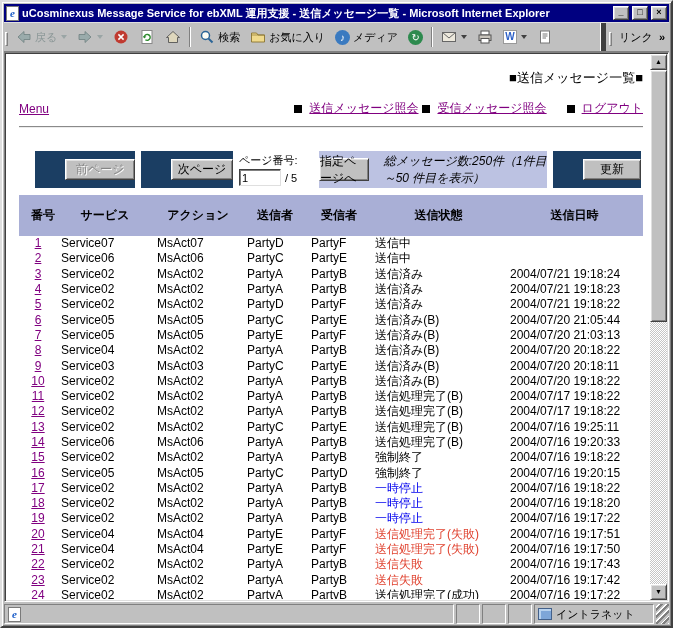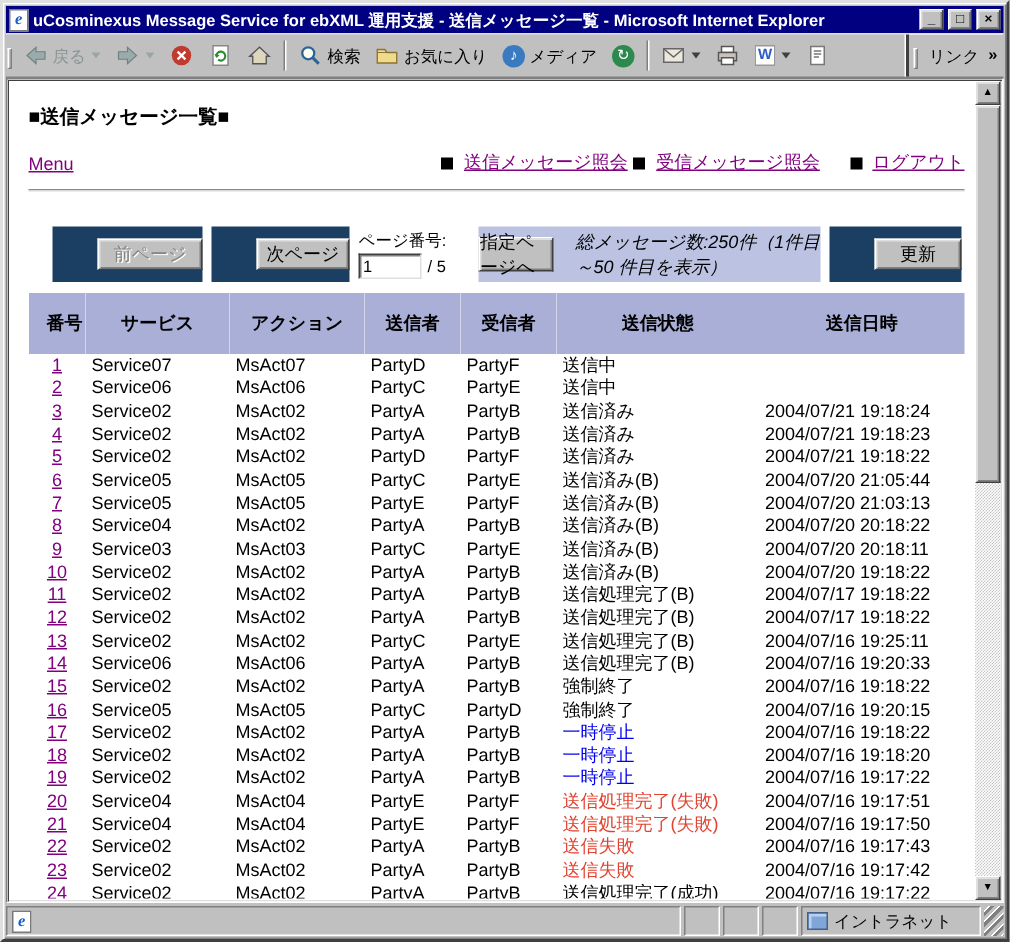--- a/index.html
+++ b/index.html
@@ -38,31 +38,31 @@
   .tool-sep { width:0; height:20px; border-left:1px solid #808080; border-right:1px solid #fff; margin:0 3px; }
   .icon16 { width:16px; height:16px; display:inline-flex; align-items:center; justify-content:center; }
   .dd { width:0; height:0; border-left:3px solid transparent; border-right:3px solid transparent; border-top:4px solid #404040; margin-left:1px; }
   .dd.off { border-top-color:#9aa5a5; }
   .round { width:15px; height:15px; border-radius:50%; color:#fff; font-size:10px; line-height:15px; text-align:center; }
   .media-ic { background:#3a7ac0; }
   .hist-ic { background:#2d8a4e; }
   .w-icon { width:14px; height:14px; background:#fff; border:1px solid #999; color:#2b5fc7; font-weight:bold;
     font-size:10px; text-align:center; line-height:12px; }
   .links-area { margin-left:auto; display:flex; align-items:center; align-self:stretch;
-    border-left:2px solid #404040; box-shadow:-1px 0 0 #fff; padding-left:2px; }
+    border-left:5px solid #404040; box-shadow:-1px 0 0 #fff; padding-left:2px; }
   .links-label { font-size:11px; padding:0 2px 0 4px; }
   .chev { font-size:11px; font-weight:bold; padding:0 4px; }
 
   
   .content-outer { flex:1 1 auto; position:relative; background:#fff;
     border:1px solid; border-color:#808080 #fff #fff #808080;
     box-shadow: inset 1px 1px 0 #404040, inset -1px -1px 0 #dfdfdf; overflow:hidden; }
   .content { position:absolute; top:2px; left:2px; right:19px; bottom:2px; overflow:hidden; padding:0 6px 0 12px; }
 
-  .page-title { margin-top:14px; text-align:left; font-weight:bold; font-size:13px; color:#000; }
+  .page-title { margin-top:14px; text-align:right; font-weight:normal; font-size:13px; color:#000; }
   .nav-row { margin-top:13px; display:flex; align-items:center; font-size:12px; }
   .nav-right { margin-left:auto; display:flex; align-items:center; gap:4px; }
   .sq { width:8px; height:8px; background:#000; display:inline-block; margin-right:3px; }
   a { color:#800080; text-decoration:underline; cursor:pointer; }
   .nav-gap { width:12px; }
   .rule { margin-top:9px; height:2px; border-top:1px solid #8a8a8a; border-bottom:1px solid #ececec; }
 
   
   .pagination { margin:23px 2px 0 16px; display:flex; gap:6px; height:37px; font-size:12px; }
   .pg-dark { background:#1b3e63; display:flex; align-items:center; justify-content:center;padding-left:30px; }

